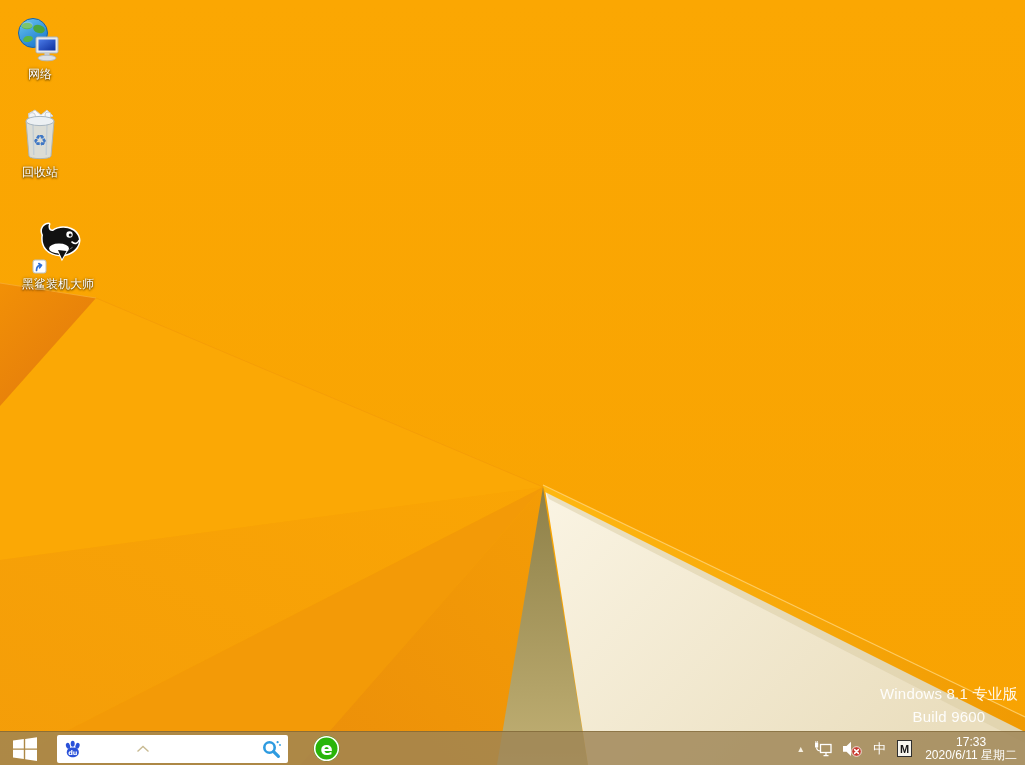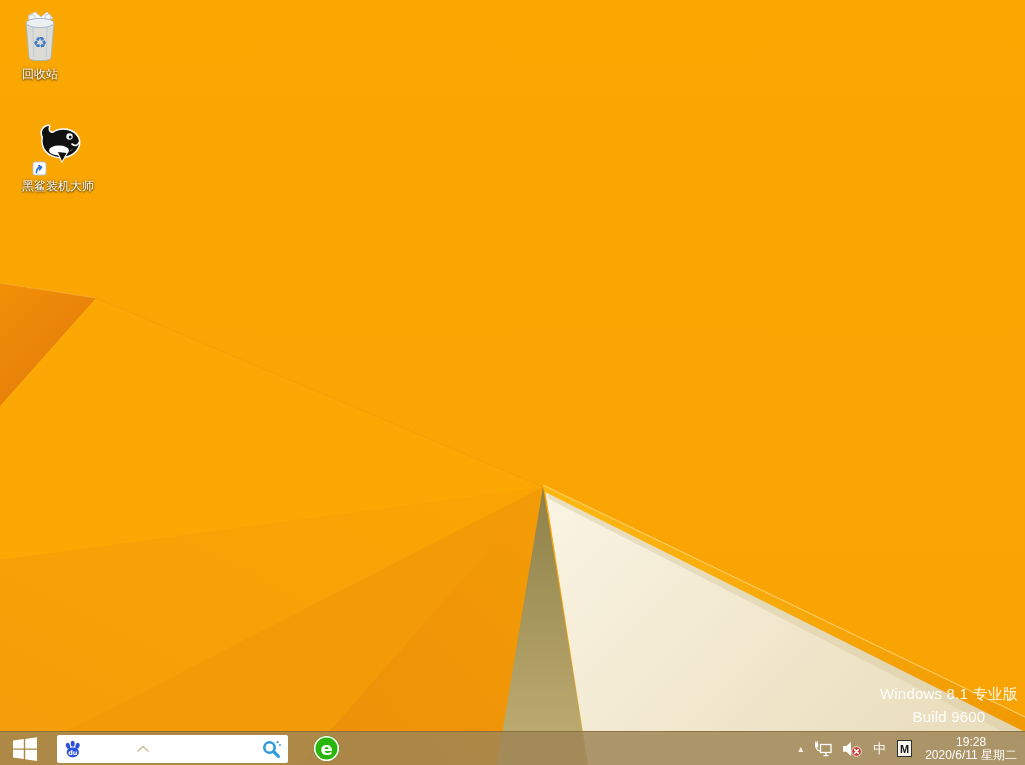--- a/index.html
+++ b/index.html
@@ -113,20 +113,36 @@
     <polygon points="546,492 1025,729 1025,743 549,499" fill="#D9CBA2" opacity="0.5"></polygon>
     <polygon points="543,485 1025,717 1025,732 545,492" fill="url(#gRidge)"></polygon>
     <line x1="543" y1="485" x2="1025" y2="717" stroke="#FFD272" stroke-width="1.2" opacity="0.85"></line>
     <polygon points="0,283 96,298 0,406" fill="url(#gWedge)"></polygon>
     <line x1="0" y1="283" x2="96" y2="298" stroke="#F7AD35" stroke-width="1" opacity="0.8"></line>
   </svg>
 
   <div class="icon-column">
 
 
+    <div class="desk-icon">
+      <div class="art">
+        <svg width="52" height="48" viewBox="0 0 52 48">
+          <circle cx="19" cy="17" r="14.5" fill="url(#ocean)" stroke="#1663A8"></circle>
+          <ellipse cx="13" cy="10" rx="5.5" ry="3.2" fill="#58B447"></ellipse>
+          <ellipse cx="25" cy="13" rx="6" ry="4" fill="#4BA53C" transform="rotate(18 25 13)"></ellipse>
+          <ellipse cx="14" cy="23" rx="5" ry="3" fill="#58B447" transform="rotate(-12 14 23)"></ellipse>
+          <ellipse cx="13" cy="9" rx="6" ry="3.5" fill="#ffffff" opacity="0.22"></ellipse>
+          <rect x="22" y="21" width="22" height="16" rx="1.5" fill="#E9EAEB" stroke="#AFB4B9"></rect>
+          <rect x="24.5" y="23.5" width="17" height="11" fill="url(#scrBlue)"></rect>
+          <rect x="30.5" y="37" width="5" height="3" fill="#C9CCD0"></rect>
+          <ellipse cx="33" cy="42" rx="9" ry="2.8" fill="#DEE0E3" stroke="#B6BABF"></ellipse>
+        </svg>
+      </div>
+      <div class="cap">网络</div>
+    </div>
 
     <div class="desk-icon">
       <div class="art">
         <svg width="44" height="56" viewBox="0 0 44 56">
           <path d="M10,8 L17,4 L23,9 L29,4 L35,10 L28,13 L18,12 Z" fill="#FAFAFA" stroke="#C8CDD2"></path>
           <circle cx="14" cy="10" r="3.4" fill="#F2F3F4" stroke="#C8CDD2"></circle>
           <circle cx="30" cy="9" r="3" fill="#F5F6F7" stroke="#C8CDD2"></circle>
           <path d="M8,15 L36,15 L33,50 C33,53.5 11,53.5 11,50 Z" fill="#D9E1E7" opacity="0.92" stroke="#A9B6C0"></path>
           <line x1="15" y1="18" x2="15.8" y2="49" stroke="#C3CDD4" stroke-width="1.4"></line>
           <line x1="29" y1="18" x2="28.2" y2="49" stroke="#C3CDD4" stroke-width="1.4"></line>
@@ -229,18 +245,18 @@
           <circle cx="13.5" cy="10.5" r="4.8" fill="#C83A2E" stroke="#fff" stroke-width="0.8"></circle>
           <path d="M11.6,8.6 L15.4,12.4 M15.4,8.6 L11.6,12.4" stroke="#fff" stroke-width="1.5" stroke-linecap="round"></path>
         </svg>
       </span>
 
       <span class="ime-mode">中</span>
 
       <span class="ime-key">M</span>
 
       <div class="clock">
-        <div>19:28</div>
+        <div>17:33</div>
         <div>2020/6/11 星期二</div>
       </div>
     </div>
   </div>
 </div>
 
 </body></html>

